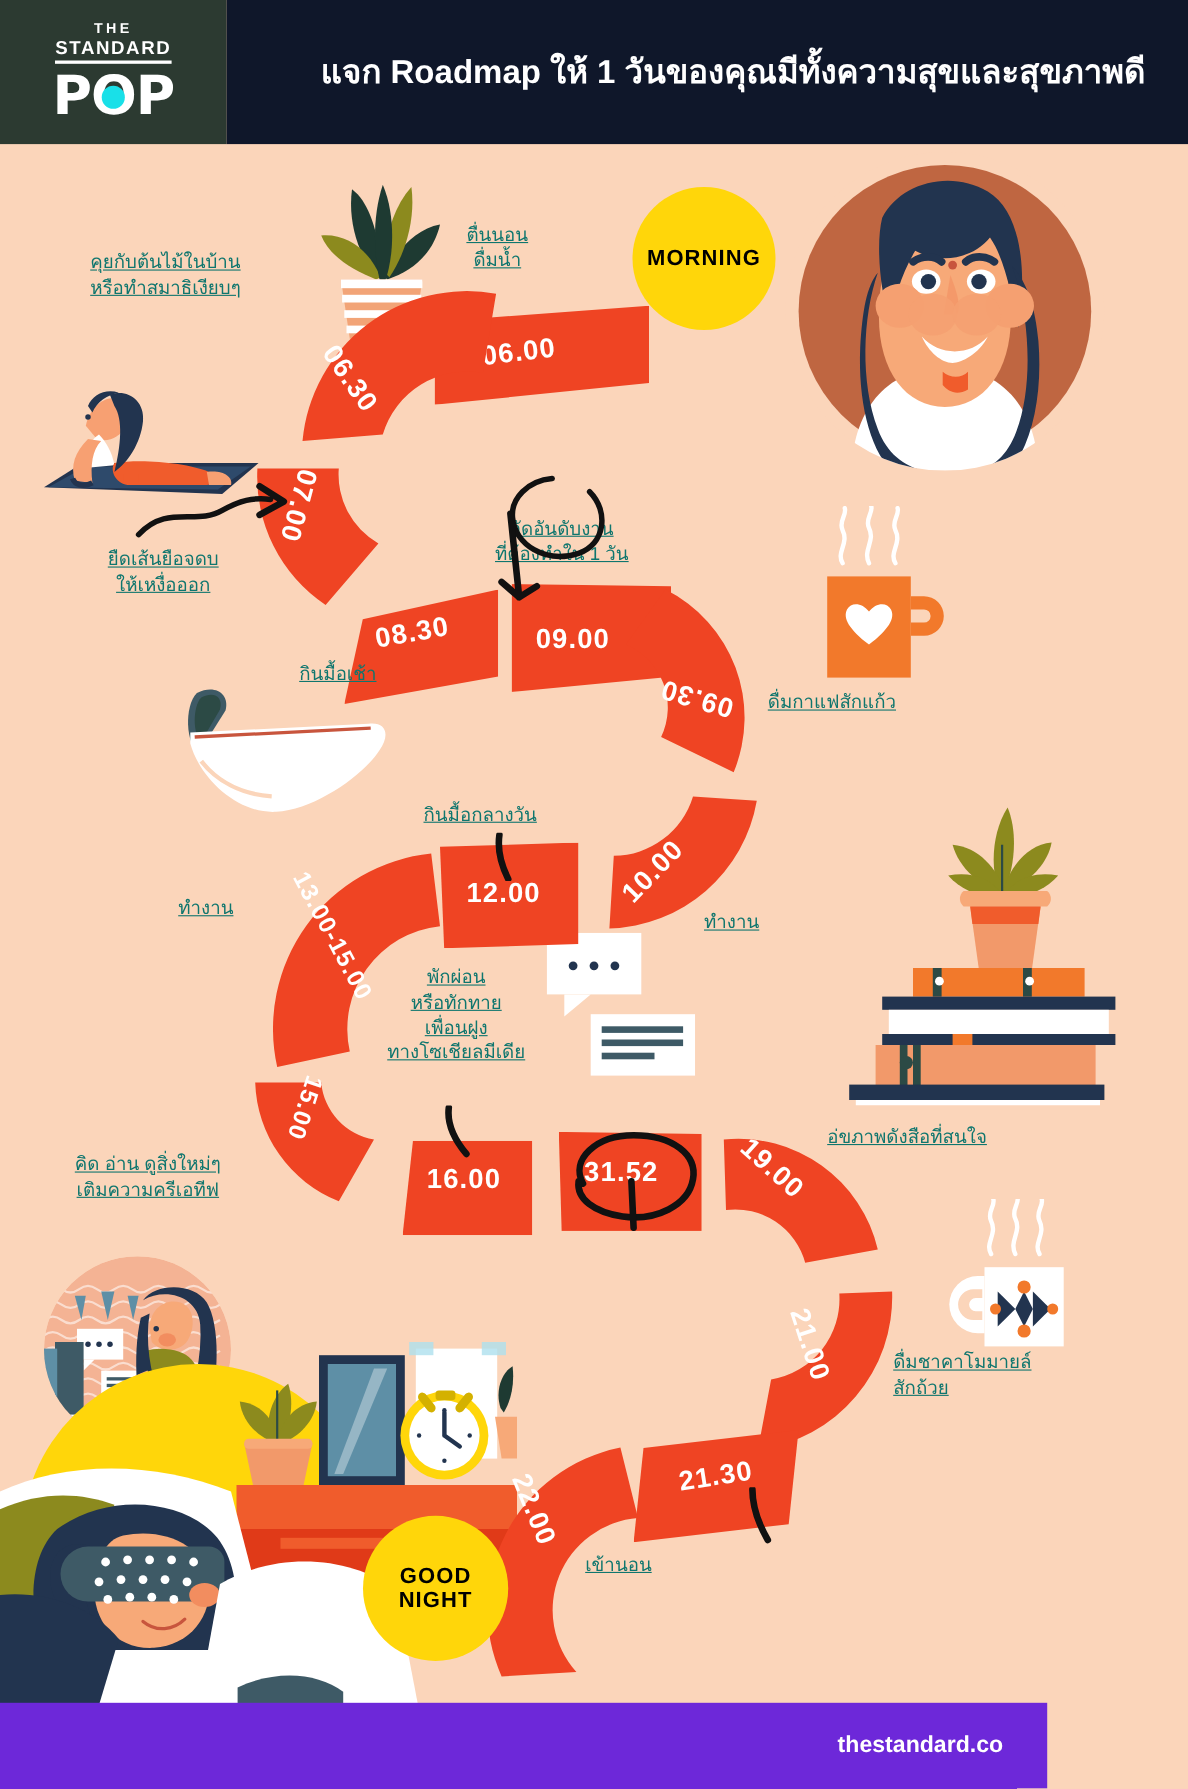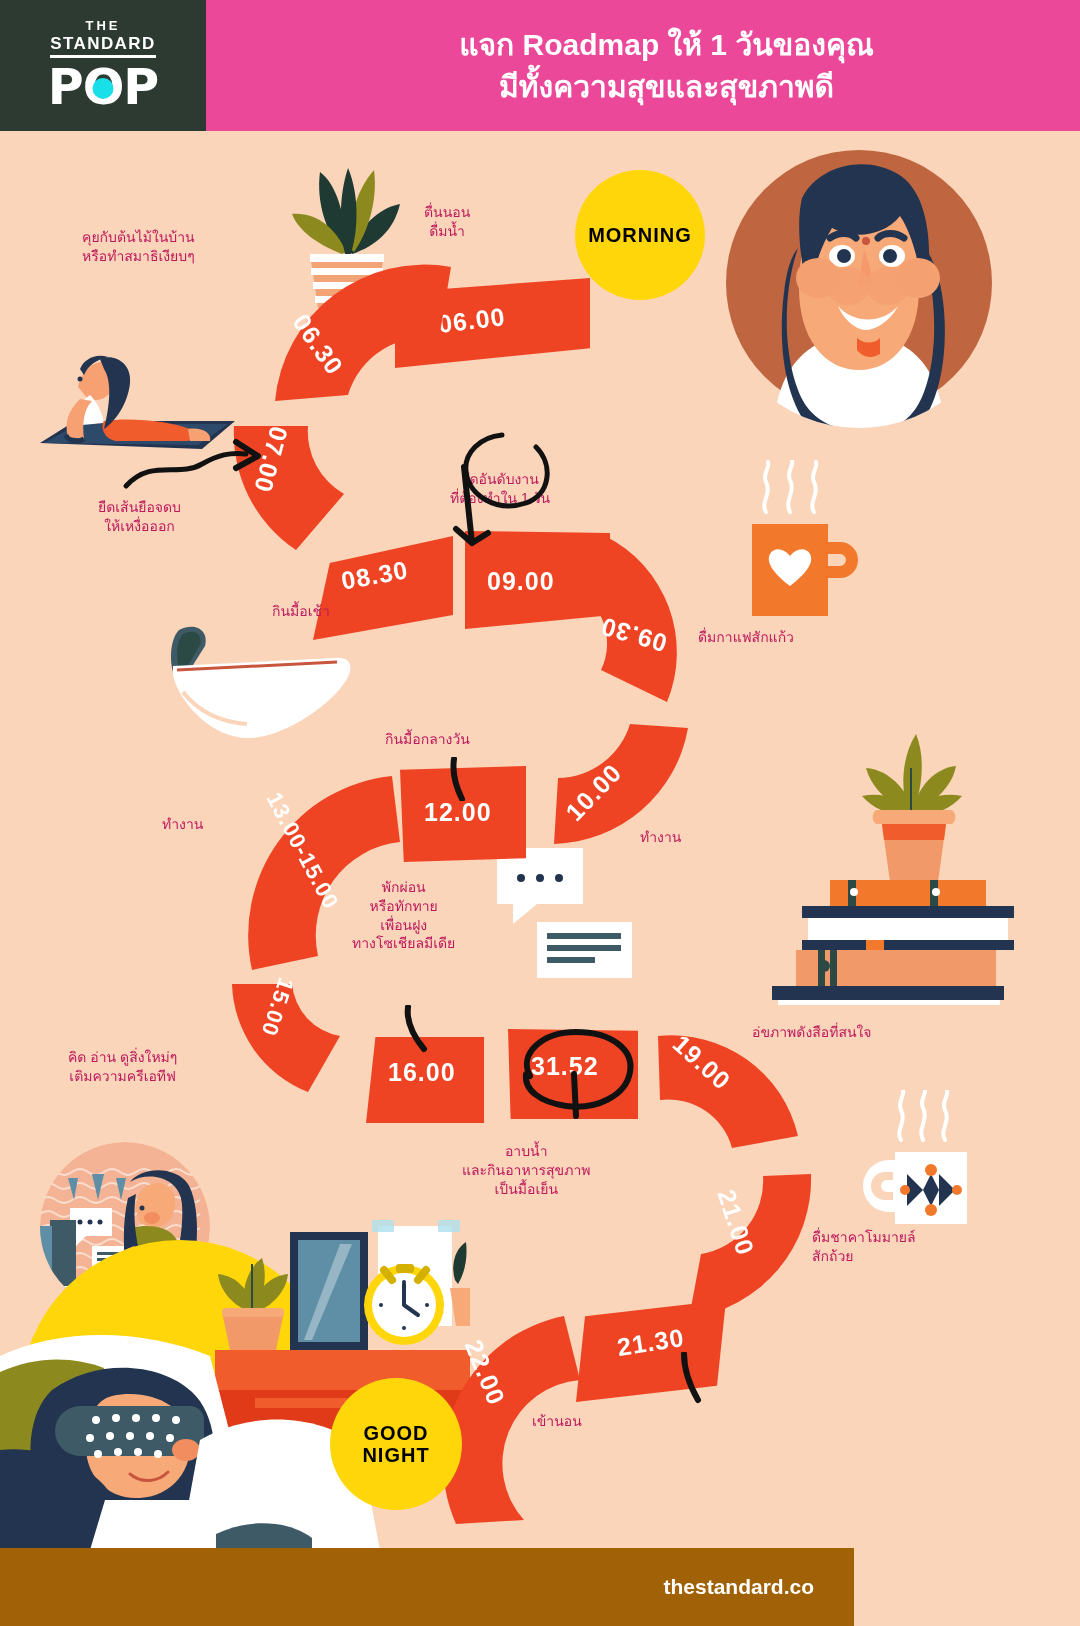--- a/index.html
+++ b/index.html
@@ -15,42 +15,42 @@
   .logo-box { width: 206px; height: 131px; background: #2C3A31; display: flex; flex-direction: column;
               align-items: center; justify-content: center; }
   .logo-the { color: #fff; font-size: 13px; font-weight: bold; letter-spacing: 3px; line-height: 1.1; }
   .logo-standard { color: #fff; font-size: 17px; font-weight: bold; letter-spacing: 1.4px; line-height: 1.15;
                    border-bottom: 3px solid #fff; padding-bottom: 2px; }
   .logo-pop { position: relative; margin-top: 7px; }
   .logo-pop-text { color: #fff; font-size: 49px; font-weight: bold; letter-spacing: -1px; line-height: 0.95;
                    font-family: "DejaVu Sans", sans-serif; }
   .logo-dot { position: absolute; left: 50%; top: 50%; transform: translate(-50%,-48%);
               width: 21px; height: 21px; border-radius: 50%; background: #19E0E8; }
-  .title-box { flex: 1; background: #ec4899; display: flex; flex-direction: column;
+  .title-box { flex: 1; background: #0f172a; display: flex; flex-direction: row;
                align-items: center; justify-content: center; padding-left: 47px; }
   .title-line { color: #fff; font-size: 30px; font-weight: bold; line-height: 1.38; text-align: center; }
 
   
-  .footer { position: absolute; left: 0; bottom: 0; width: 854px; height: 78px; background: #a16207; }
+  .footer { position: absolute; left: 0; bottom: 0; width: 952px; height: 78px; background: #6d28d9; }
   .footer-url { position: absolute; right: 40px; top: 50%; transform: translateY(-50%);
                 color: #fff; font-size: 21px; font-weight: bold; }
 
   
   .seg { position: absolute; background: #EF4423; }
   .seg-label { position: absolute; color: #fff; font-weight: bold; font-size: 25px;
                white-space: nowrap; letter-spacing: 1px; }
   .seg-label.sm { font-size: 22px; }
 
   
   .badge { position: absolute; border-radius: 50%; background: #FFD60A;
            display: flex; align-items: center; justify-content: center; text-align: center; }
   .badge-text { color: #000000; font-weight: bold; font-size: 20px; letter-spacing: 1px; line-height: 1.1; }
 
   
-  .cap { position: absolute; color: #be185d; font-size: 14px; line-height: 1.34; white-space: nowrap; }
+  .cap { position: absolute; color: #0f766e; font-size: 17px; line-height: 1.34; white-space: nowrap; text-decoration: underline; }
   .cap.c { text-align: center; }
 
   
   .ill { position: absolute; }
   .circ { border-radius: 50%; overflow: hidden; position: relative; }
 </style>
 </head>
 <body>
 
 <div class="stage">
@@ -465,25 +465,20 @@
     <svg width="36" height="48" viewBox="0 0 36 48">
       <path d="M8 2 C6 18 14 32 24 44" stroke="#111" stroke-width="6" fill="none" stroke-linecap="round"></path>
     </svg>
   </div>
 
   <div class="cap c" style="left:68px;top:1048px;">
     <div>คิด อ่าน ดูสิ่งใหม่ๆ</div>
     <div>เติมความครีเอทีฟ</div>
   </div>
 
-  <div class="cap c" style="left:462px;top:1142px;">
-    <div>อาบน้ำ</div>
-    <div>และกินอาหารสุขภาพ</div>
-    <div>เป็นมื้อเย็น</div>
-  </div>
 
   <div class="cap" style="left:752px;top:1023px;">อ่ขภาพดังสือที่สนใจ</div>
 
   <div class="cap" style="left:812px;top:1228px;">
     <div>ดื่มชาคาโมมายล์</div>
     <div>สักถ้วย</div>
   </div>
 
   <div class="ill" style="left:678px;top:1352px;width:30px;height:52px;">
     <svg width="30" height="52" viewBox="0 0 30 52">

